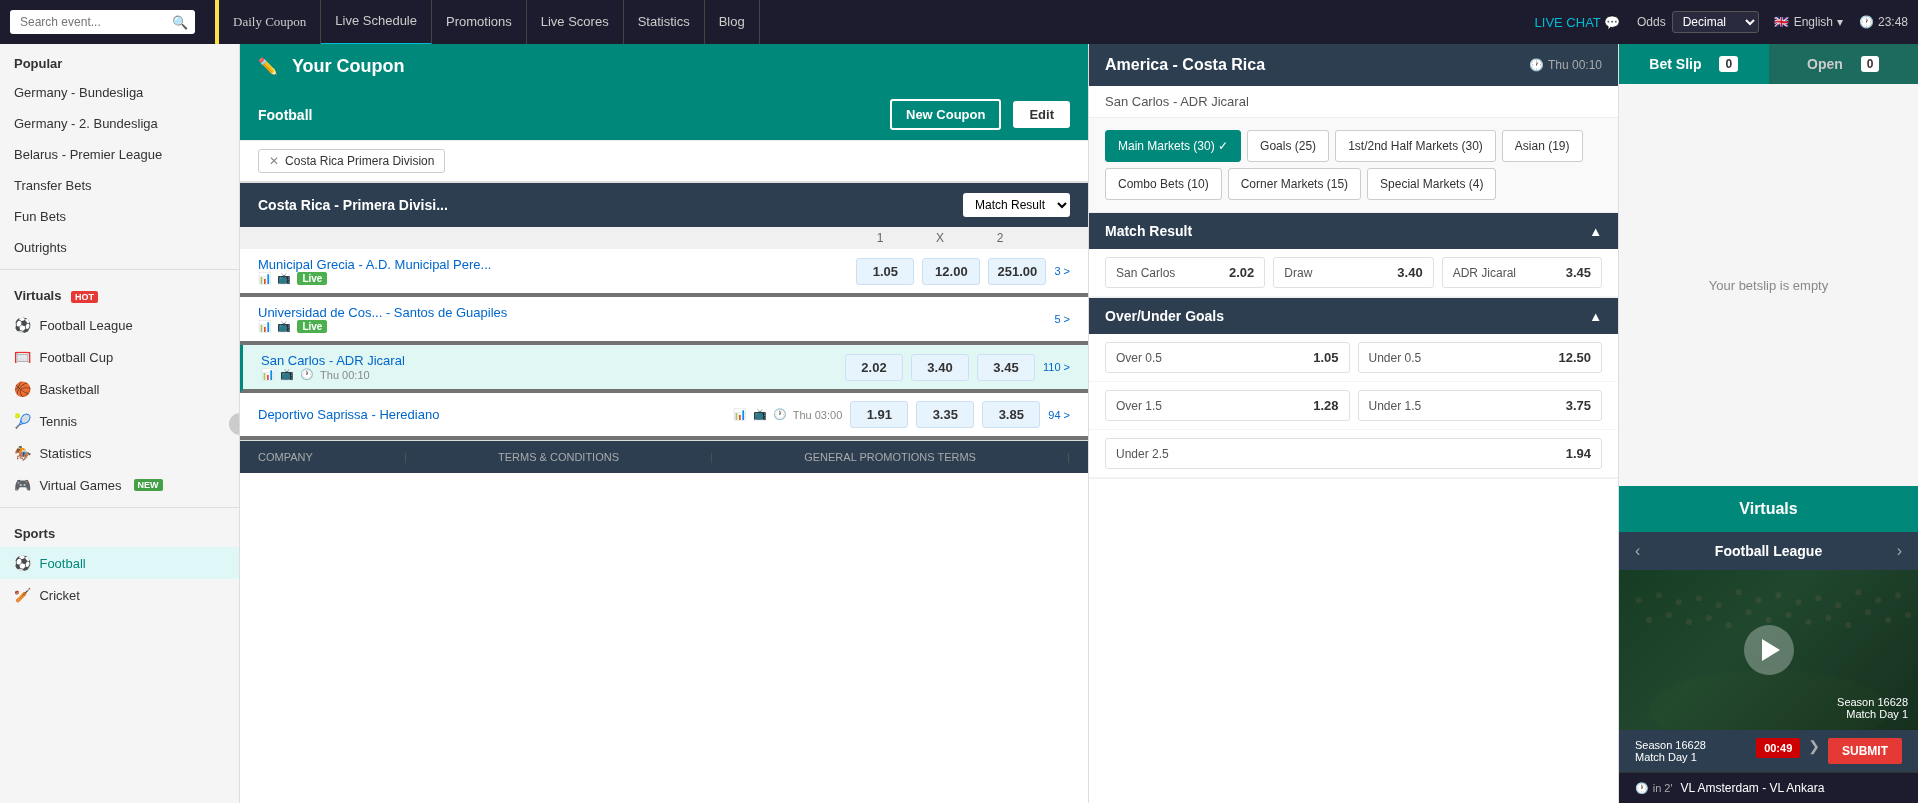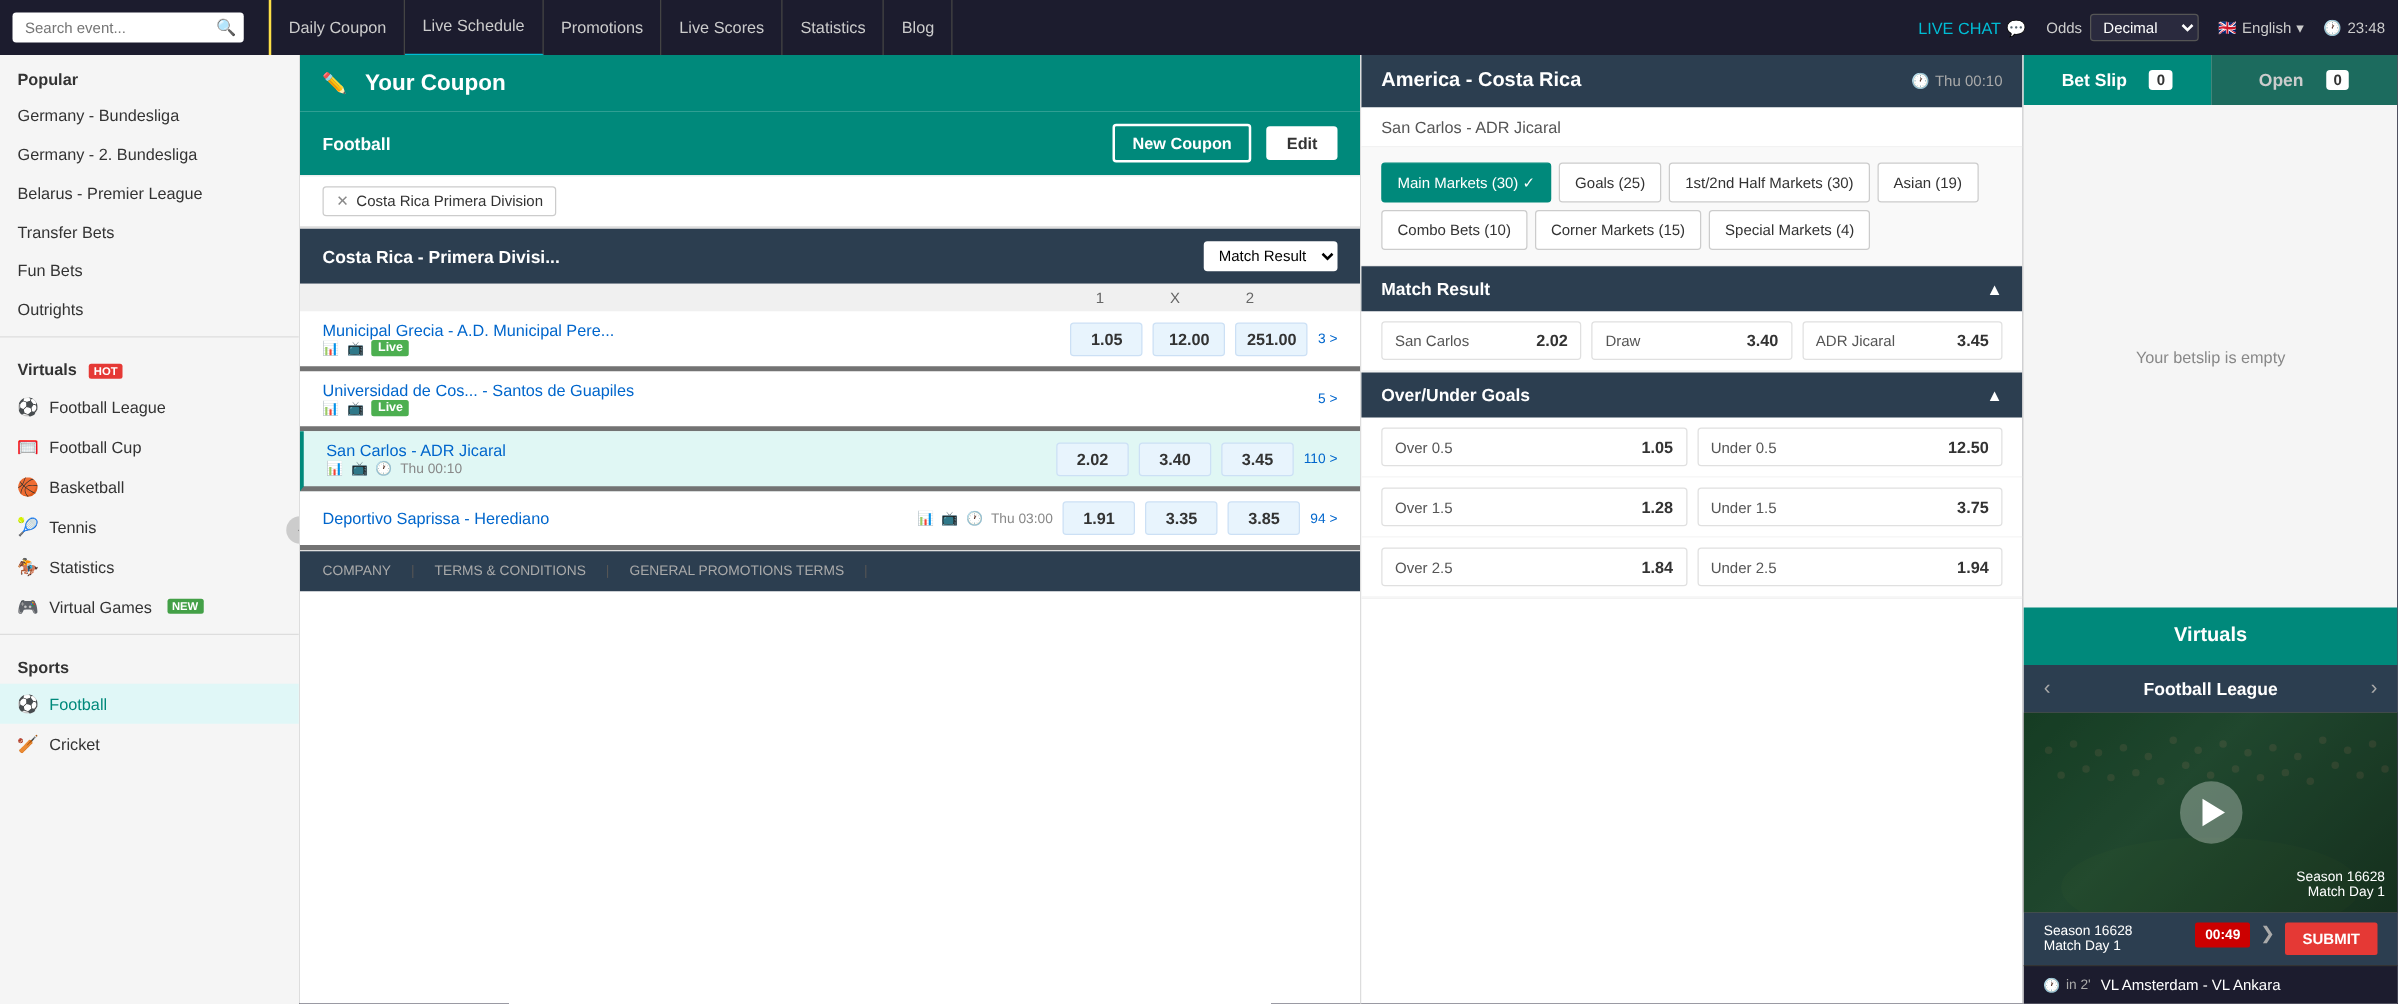--- a/index.html
+++ b/index.html
@@ -47,21 +47,21 @@
     }
     .nav-link {
       color: #ccc;
       text-decoration: none;
       padding: 0 14px;
       font-size: 13px;
       border-right: 1px solid #444;
       line-height: 44px;
       cursor: pointer;
     }
-    .nav-link:first-child { border-left: 2px solid #fde047; }
+    .nav-link:first-child { border-left: 4px solid #fde047; font-family: Liberation Serif, serif; }
     .nav-right {
       display: flex;
       align-items: center;
       gap: 16px;
       margin-left: auto;
     }
     .live-chat {
       color: #00bcd4;
       font-size: 13px;
       cursor: pointer;
@@ -576,20 +576,21 @@
     
     .footer {
       background: #2c3e50;
       color: #aaa;
       padding: 10px 18px;
       font-size: 11px;
       display: flex;
       gap: 16px;
       flex-wrap: wrap;
       align-items: center;
+      justify-content: space-between;
     }
     .footer a { color: #aaa; text-decoration: none; cursor: pointer; }
     .footer-divider { color: #555; }
 
     
     ::-webkit-scrollbar { width: 6px; }
     ::-webkit-scrollbar-track { background: #f1f1f1; }
     ::-webkit-scrollbar-thumb { background: #aaa; border-radius: 3px; }
   </style>
 </head>
@@ -864,24 +865,20 @@
         <div class="market-outcome">
           <span class="outcome-label">Over 1.5</span>
           <span class="outcome-odds">1.28</span>
         </div>
         <div class="market-outcome">
           <span class="outcome-label">Under 1.5</span>
           <span class="outcome-odds">3.75</span>
         </div>
       </div>
       <div class="market-row">
-        <div class="market-outcome">
-          <span class="outcome-label">Over 2.5</span>
-          <span class="outcome-odds">1.84</span>
-        </div>
         <div class="market-outcome">
           <span class="outcome-label">Under 2.5</span>
           <span class="outcome-odds">1.94</span>
         </div>
       </div>
     </div>
   </div>
 
   <div class="bet-slip-panel">
     <div class="bet-slip-tabs">

